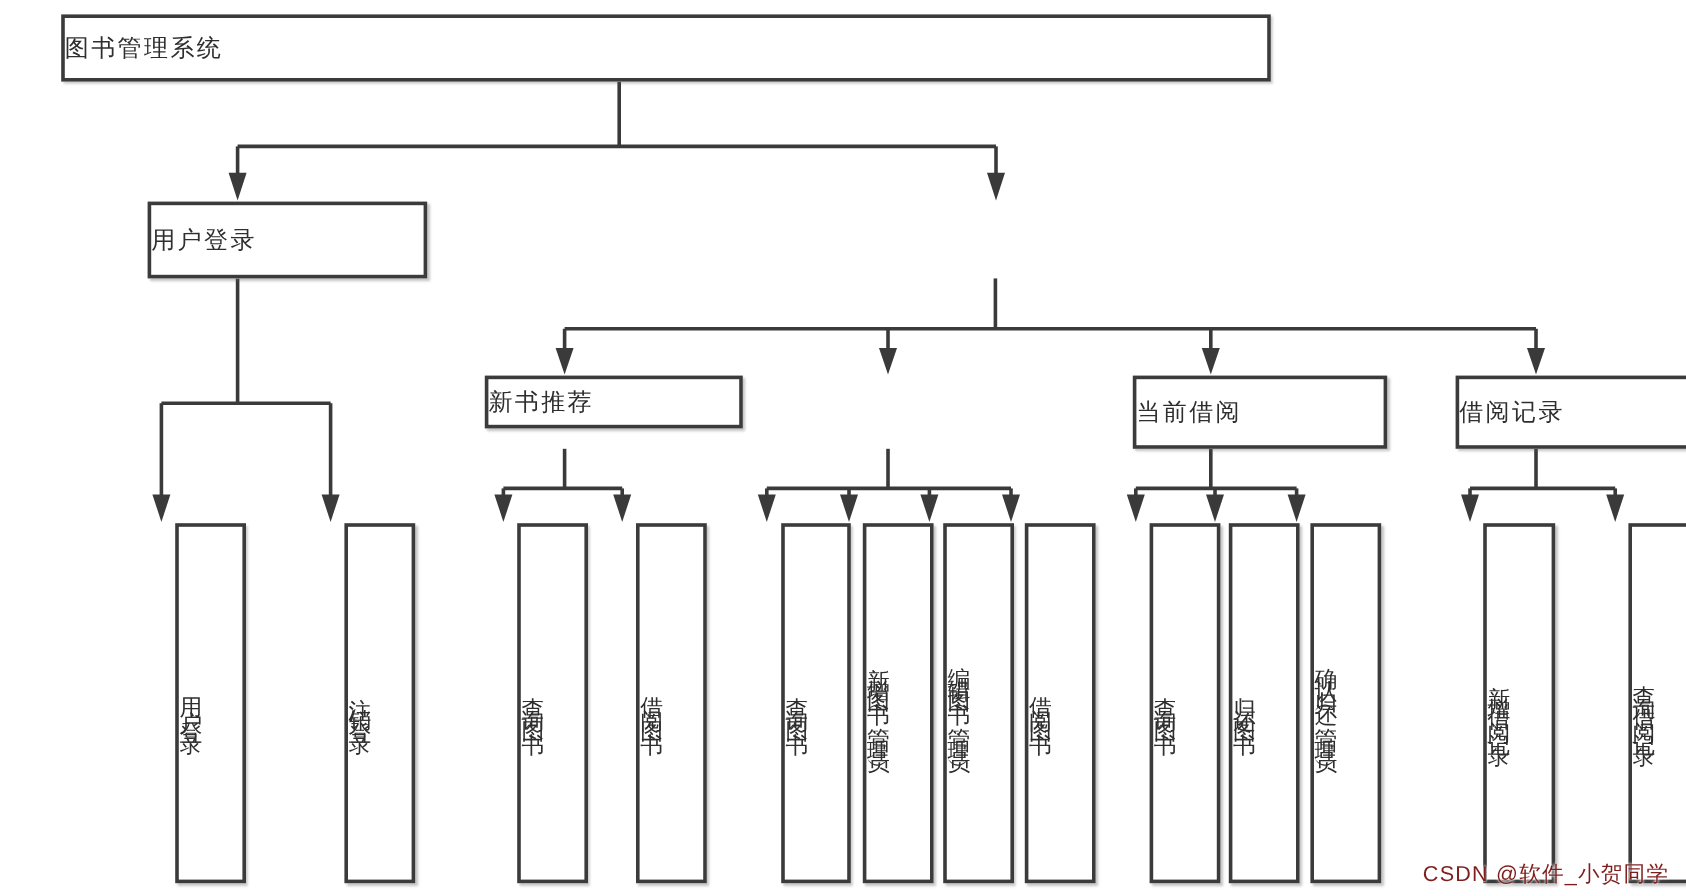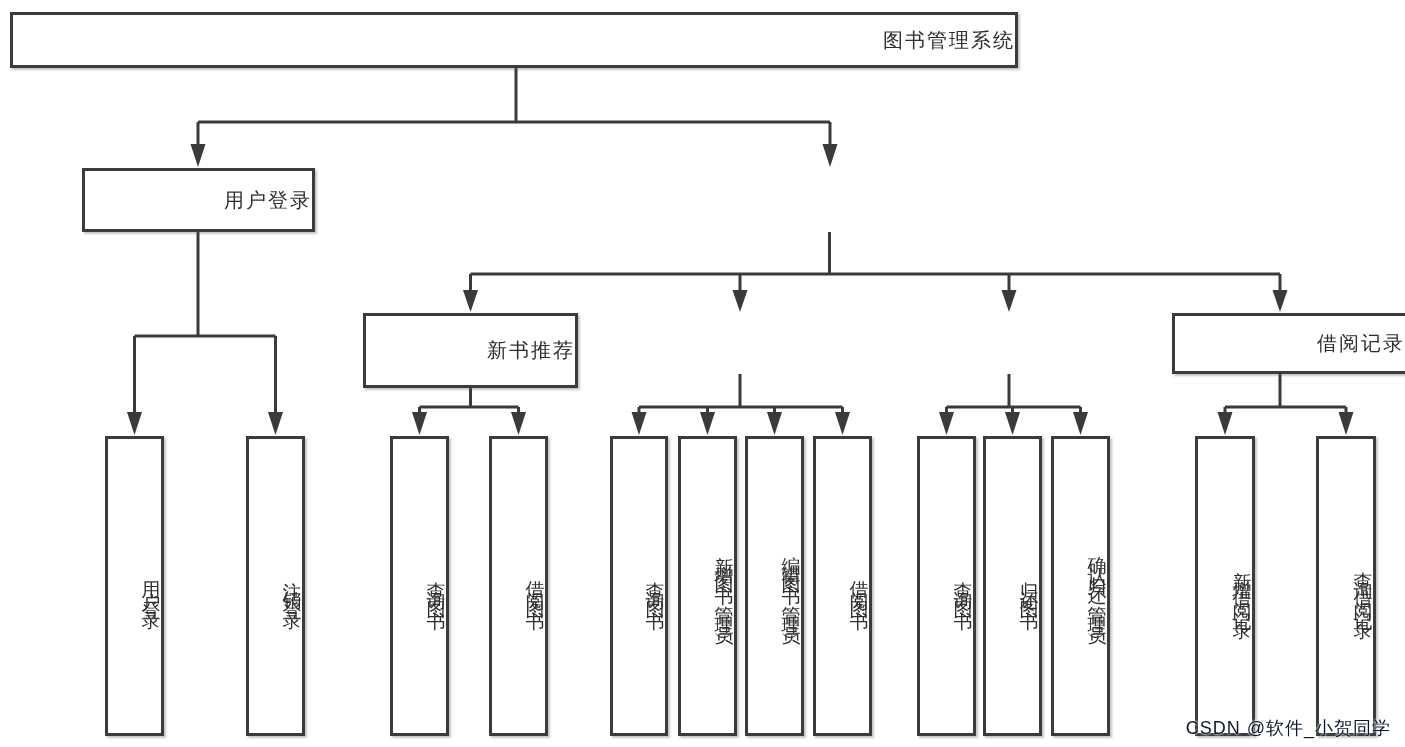--- a/index.html
+++ b/index.html
@@ -9,39 +9,40 @@
     background:#ffffff;
     font-family:"Liberation Sans", sans-serif;
     overflow:hidden;
   }
   #connectors { position:absolute; left:0; top:0; width:1405px; height:747px; }
   .box {
     position:absolute;
     background:#ffffff;
     border:3px solid #3b3b3b;
     box-sizing:border-box;
-    display:flex; align-items:center; justify-content:flex-end;
+    display:flex; align-items:center; justify-content:flex-start;
     color:#2e2e2e;
     box-shadow:2px 2px 2px rgba(90,90,90,0.35);
+    margin-left:41px;
   }
   .h-label { font-size:20px; letter-spacing:2px; white-space:nowrap; }
   .v-label {
     writing-mode:vertical-rl;
     text-orientation:mixed;
     font-size:19px;
     letter-spacing:10px;
     line-height:1;
     white-space:nowrap;
   }
   #watermark {
     position:absolute;
     top:716px; right:14px;
     font-size:18px;
     letter-spacing:1px;
-    color:#0f172a;
+    color:#7f1d1d;
     text-shadow:0 0 3px #ffffff, 0 0 2px #ffffff;
     z-index:5;
     white-space:nowrap;
   }
 </style>
 </head>
 <body>
 
 <div id="canvas">
 
@@ -115,22 +116,25 @@
   </svg>
 
   <div class="box" style="left:10px; top:12px; width:1008px; height:56px;">
     <span class="h-label">图书管理系统</span>
   </div>
 
   <div class="box" style="left:82px; top:168px; width:233px; height:64px;">
     <span class="h-label">用户登录</span>
   </div>
 
-  <div class="box" style="left:363px; top:313px; width:215px; height:75px;">
+  <div class="box" style="left:363px; top:313px; width:215px; height:44px;">
     <span class="h-label">新书推荐</span>
+  </div>
+  <div class="box" style="left:903px; top:313px; width:212px; height:61px;">
+    <span class="h-label">当前借阅</span>
   </div>
   <div class="box" style="left:1172px; top:313px; width:236px; height:61px;">
     <span class="h-label">借阅记录</span>
   </div>
 
   <div class="box" style="left:105px; top:436px; width:59px; height:300px;">
     <span class="v-label">用户登录</span>
   </div>
   <div class="box" style="left:246px; top:436px; width:59px; height:300px;">
     <span class="v-label">注销登录</span>

